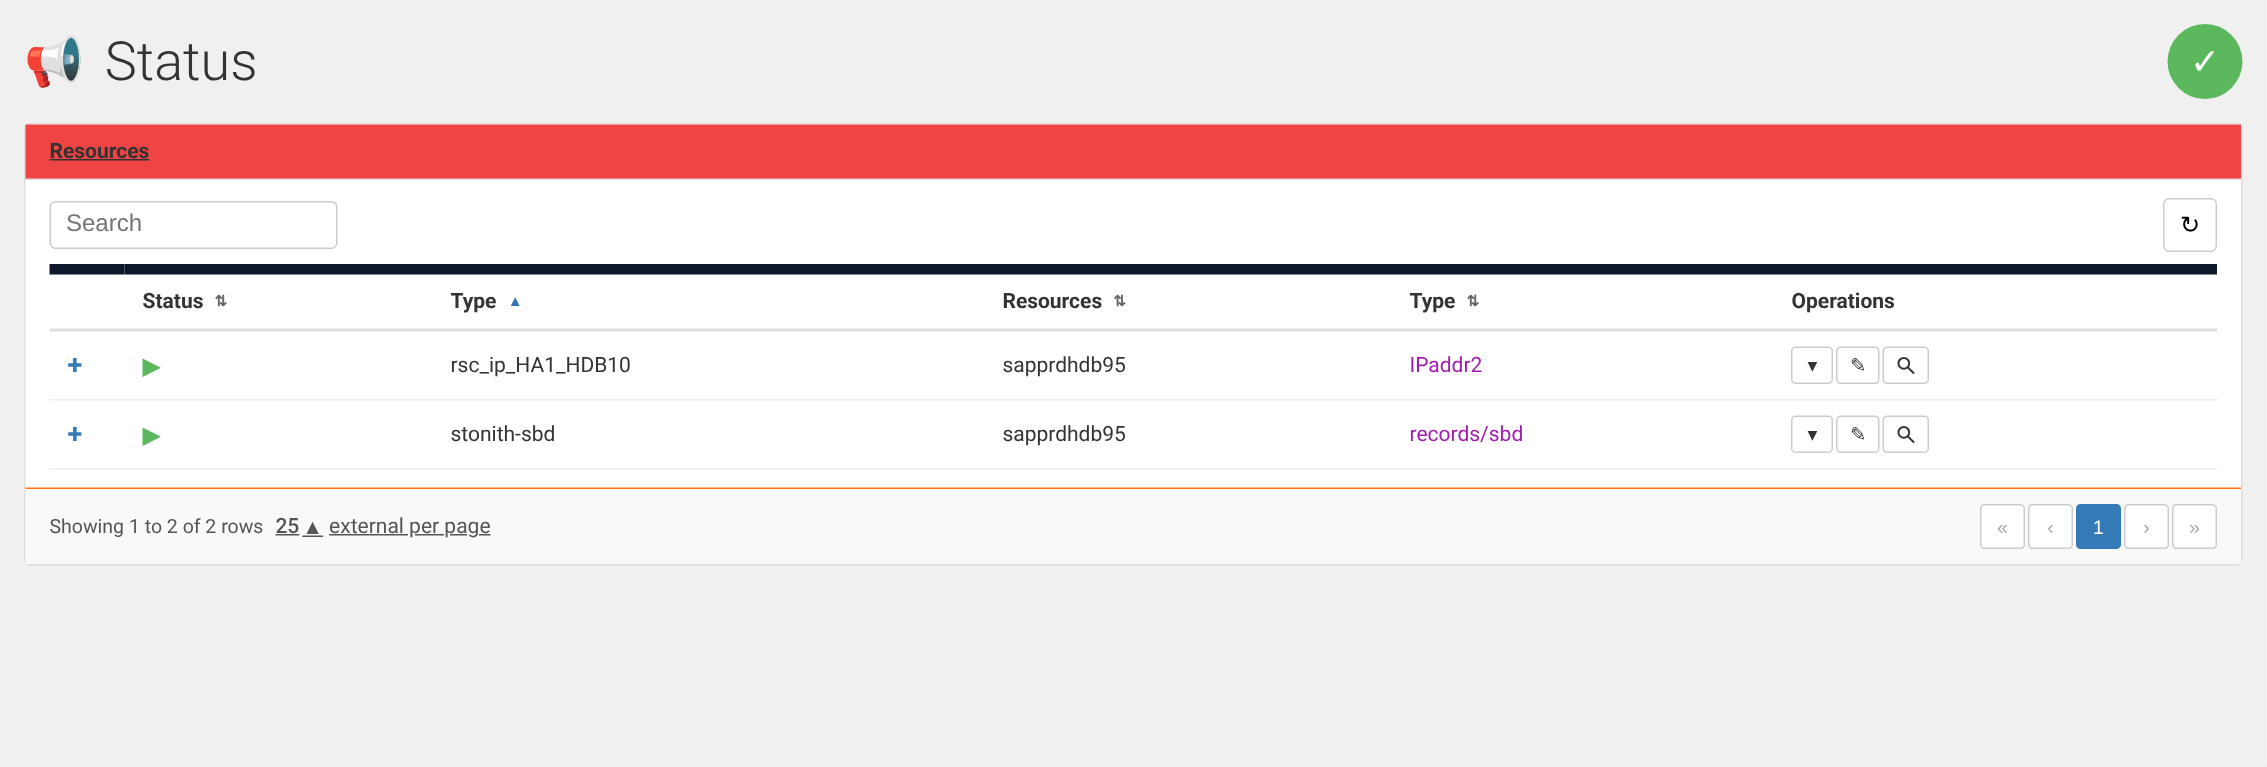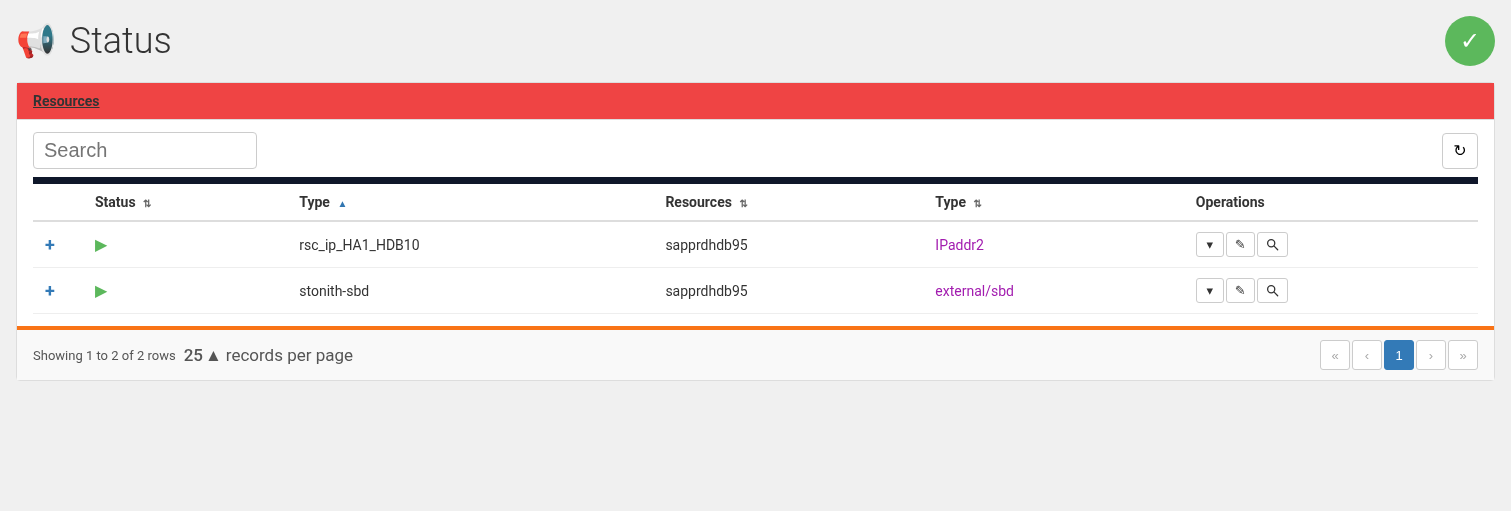--- a/index.html
+++ b/index.html
@@ -70,22 +70,22 @@
       display: flex;
       align-items: center;
       justify-content: space-between;
       margin-bottom: 8px;
     }
 
     .search-input {
       border: 1px solid #ccc;
       border-radius: 4px;
       padding: 6px 10px;
-      font-size: 20px;
-      width: 224px;
+      font-size: 16px;
+      width: 192px;
       outline: none;
       color: #999;
     }
 
     .refresh-btn {
       border: 1px solid #ccc;
       background: white;
       border-radius: 4px;
       width: 36px;
       height: 36px;
@@ -176,39 +176,40 @@
       color: #333;
       display: flex;
       align-items: center;
       justify-content: center;
       min-width: 28px;
     }
 
     .panel-footer {
       padding: 10px 16px;
       background: #f9f9f9;
-      border-top: 4px solid #f97316;
+      border-top: 1px solid #f97316;
       display: flex;
       align-items: center;
       justify-content: space-between;
       font-size: 13px;
       color: #555;
     }
 
     .footer-left {
       display: flex;
       align-items: center;
       gap: 8px;
     }
 
     .per-page {
       display: flex;
       align-items: center;
       gap: 4px;
-      font-size: 17px;
+      font-size: 14px;
+      text-decoration: underline;
     }
 
     .per-page-select {
       display: flex;
       align-items: center;
       gap: 2px;
       cursor: pointer;
       font-weight: 500;
     }
 
@@ -308,21 +309,21 @@
                   </svg>
                 </button>
               </div>
             </td>
           </tr>
           <tr>
             <td><span class="add-icon">+</span></td>
             <td><span class="play-icon">▶</span></td>
             <td>stonith-sbd</td>
             <td>sapprdhdb95</td>
-            <td><a class="type-link">external/sbd</a></td>
+            <td><a class="type-link">records/sbd</a></td>
             <td>
               <div class="ops-group">
                 <button class="ops-btn">▾</button>
                 <button class="ops-btn">✎</button>
                 <button class="ops-btn">
                   <svg width="13" height="13" viewBox="0 0 20 20" fill="none" xmlns="http://www.w3.org/2000/svg">
                     <circle cx="8" cy="8" r="5.5" stroke="#333" stroke-width="2"></circle>
                     <line x1="12.5" y1="12.5" x2="18" y2="18" stroke="#333" stroke-width="2" stroke-linecap="round"></line>
                   </svg>
                 </button>
@@ -334,21 +335,21 @@
   </div>
 
   <div class="panel-footer">
     <div class="footer-left">
       <span>Showing 1 to 2 of 2 rows</span>
       <span class="per-page">
         <span class="per-page-select">
           <span>25</span>
           <span>▲</span>
         </span>
-        <span>records per page</span>
+        <span>external per page</span>
       </span>
     </div>
     <div class="pagination">
       <button class="page-btn disabled">«</button>
       <button class="page-btn disabled">‹</button>
       <button class="page-btn active">1</button>
       <button class="page-btn disabled">›</button>
       <button class="page-btn disabled">»</button>
     </div>
   </div>

